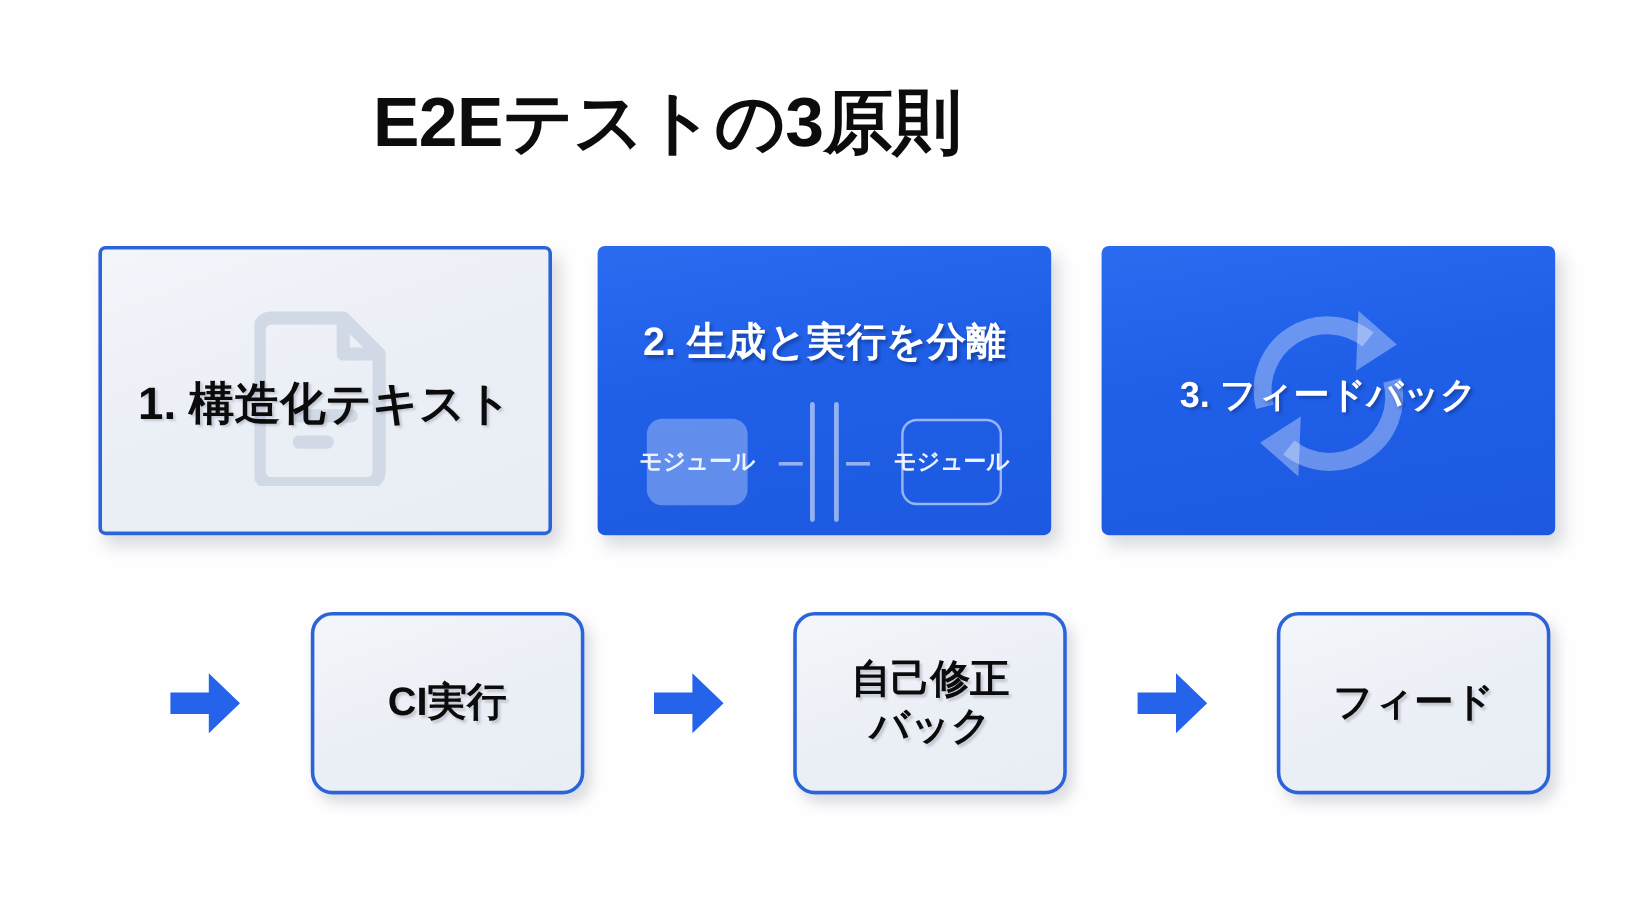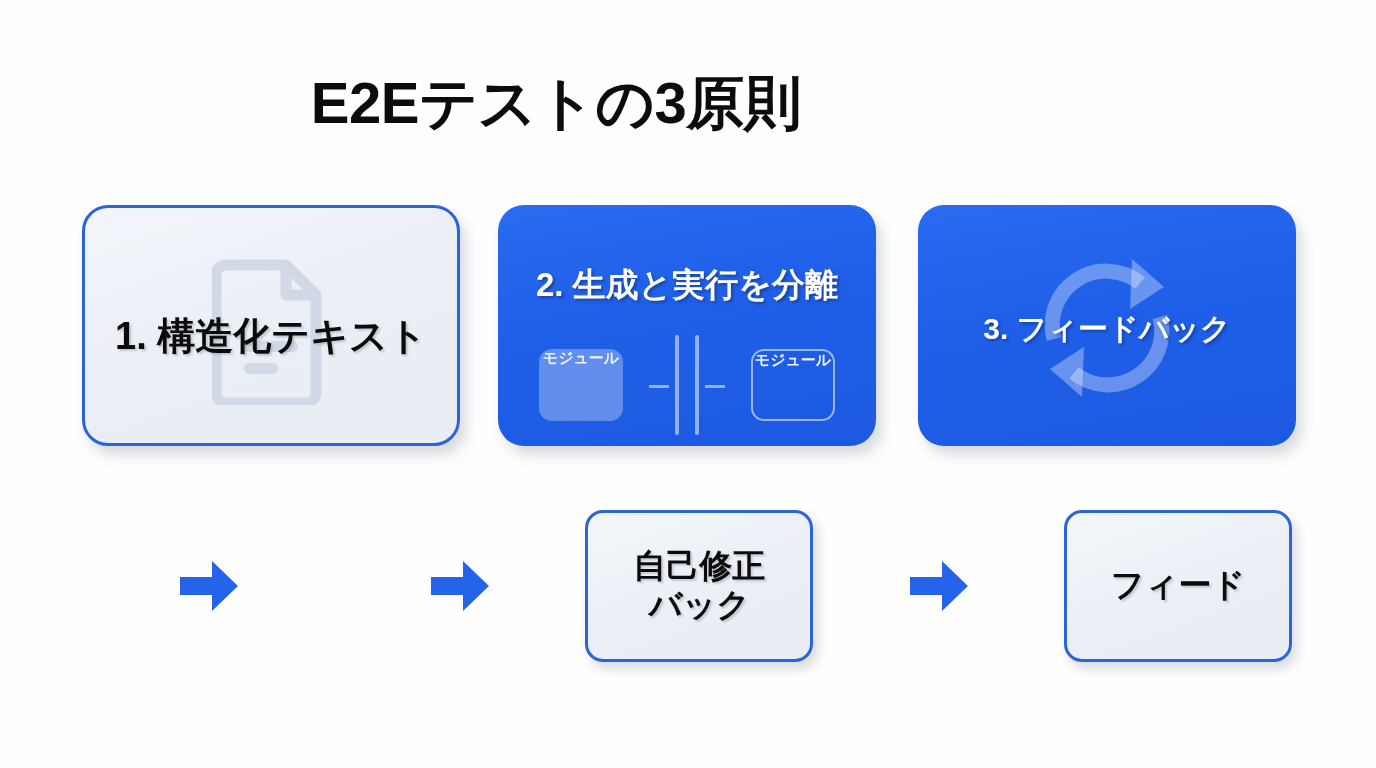--- a/index.html
+++ b/index.html
@@ -41,21 +41,21 @@
     left: 82px;
     width: 1214px;
     height: 241px;
   }
 
   .card {
     position: absolute;
     top: 0;
     width: 378px;
     height: 241px;
-    border-radius: 26px;
+    border-radius: 6px;
     overflow: hidden;
     box-shadow: 6px 9px 13px rgba(30,40,60,0.17);
   }
   .card.c1 { left: 0px; }
   .card.c2 { left: 416px; }
   .card.c3 { left: 836px; }
 
   .card.light {
     background: linear-gradient(160deg,#f2f5fa 0%, #eaeef5 55%, #e9edf4 100%);
     border: 3px solid #2b63d9;
@@ -109,22 +109,23 @@
     height: 76px;
     display: flex;
     align-items: center;
     justify-content: space-between;
   }
   .module-box {
     width: 84px;
     height: 72px;
     border-radius: 13px;
     display: flex;
-    justify-content: center;
-    font-size: 15px;
+    align-items: center;
+    justify-content: center;
+    font-size: 19px;
     font-weight: 700;
     color: #eef3ff;
     white-space: nowrap;
   }
   .module-box.filled { background: rgba(255,255,255,0.30); }
   .module-box.outlined { border: 2px solid rgba(255,255,255,0.55); }
 
   .divider-group {
     position: relative;
     width: 72px;
@@ -247,20 +248,23 @@
 
   <div id="flow">
 
 
     <span class="flow-arrow">
       <svg width="62" height="58" viewBox="0 0 62 58">
         <path d="M2 20 H34 V4 L60 29 L34 54 V38 H2 Z" fill="#2563eb"></path>
       </svg>
     </span>
 
+    <div class="flow-box">
+      <span class="flow-label">CI実行</span>
+    </div>
 
     <span class="flow-arrow">
       <svg width="62" height="58" viewBox="0 0 62 58">
         <path d="M2 20 H34 V4 L60 29 L34 54 V38 H2 Z" fill="#2563eb"></path>
       </svg>
     </span>
 
     <div class="flow-box">
       <span class="flow-label">自己修正
 バック</span>

